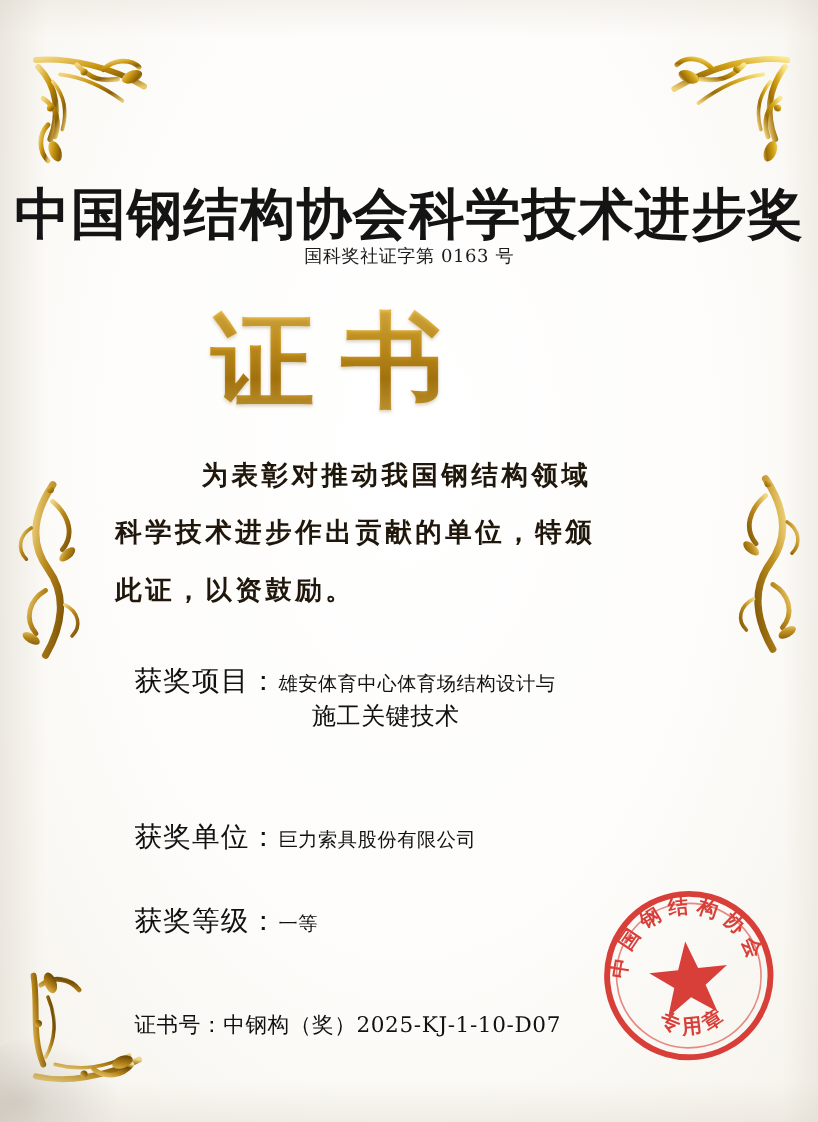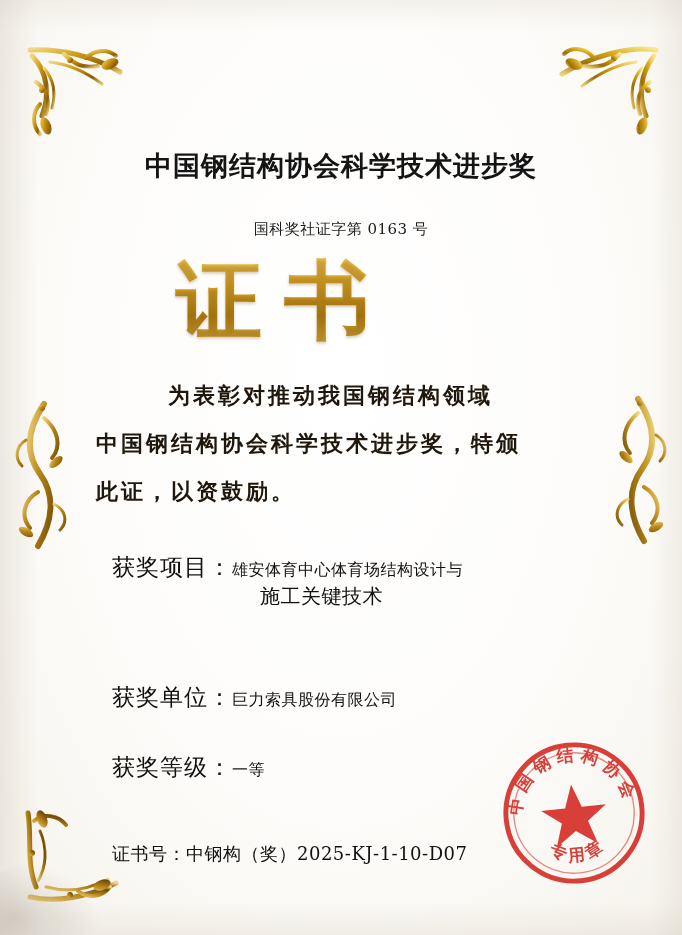--- a/index.html
+++ b/index.html
@@ -49,28 +49,28 @@
 
   
   .title {
     position: absolute;
     top: 148px;
     left: 0;
     width: 682px;
     text-align: center;
     font-family: "DejaVu Serif", serif;
     font-weight: bold;
-    font-size: 27px;
+    font-size: 46px;
     letter-spacing: 1px;
     color: #141414;
   }
 
   .cert-number {
     position: absolute;
-    top: 220px;
+    top: 204px;
     left: 0;
     width: 682px;
     text-align: center;
     font-family: "DejaVu Serif", serif;
     font-size: 15px;
     color: #1b1b1b;
     letter-spacing: 0.5px;
   }
 
   .big-seal-word {
@@ -309,21 +309,21 @@
   </svg>
 
   <div class="title">中国钢结构协会科学技术进步奖</div>
 
   <div class="cert-number">国科奖社证字第 0163 号</div>
 
   <div class="big-seal-word">证书</div>
 
   <div class="citation">
     <div class="indent">为表彰对推动我国钢结构领域</div>
-    <div>中国钢结构协会科学技术进步奖，特颁</div>
+    <div>科学技术进步作出贡献的单位，特颁</div>
     <div>此证，以资鼓励。</div>
   </div>
 
   <div class="field field-project">
     <span class="label">获奖项目：</span><span class="value">雄安体育中心体育场结构设计与</span>
     <span class="value value-line2">施工关键技术</span>
   </div>
 
   <div class="field field-unit">
     <span class="label">获奖单位：</span><span class="value">巨力索具股份有限公司</span>

